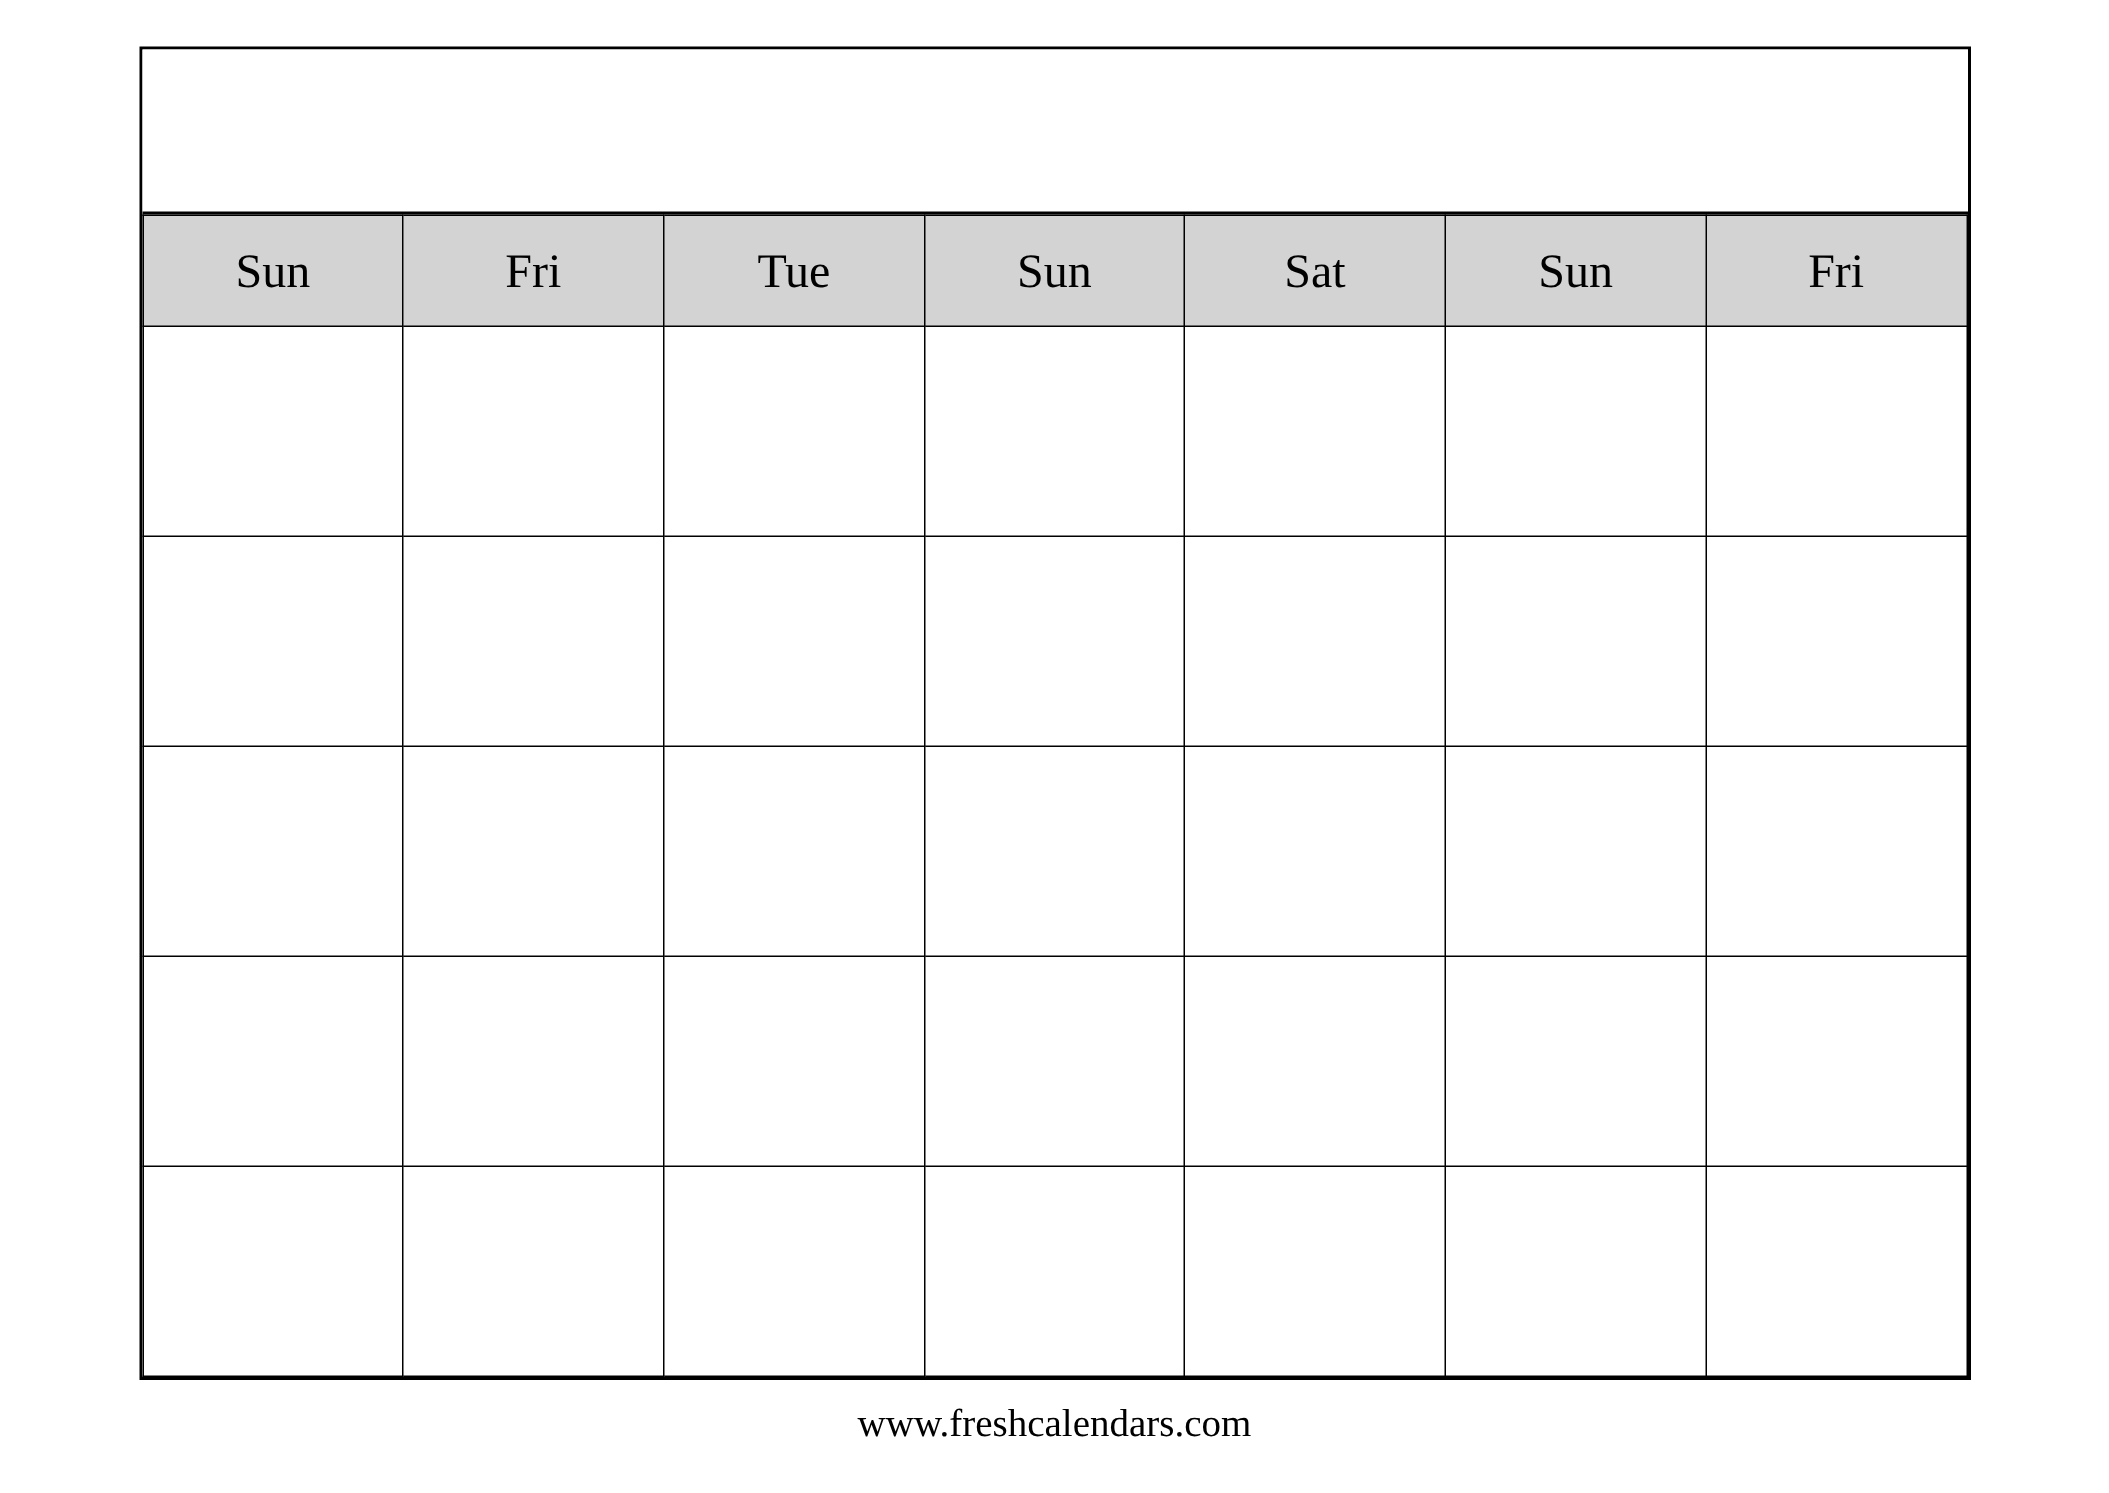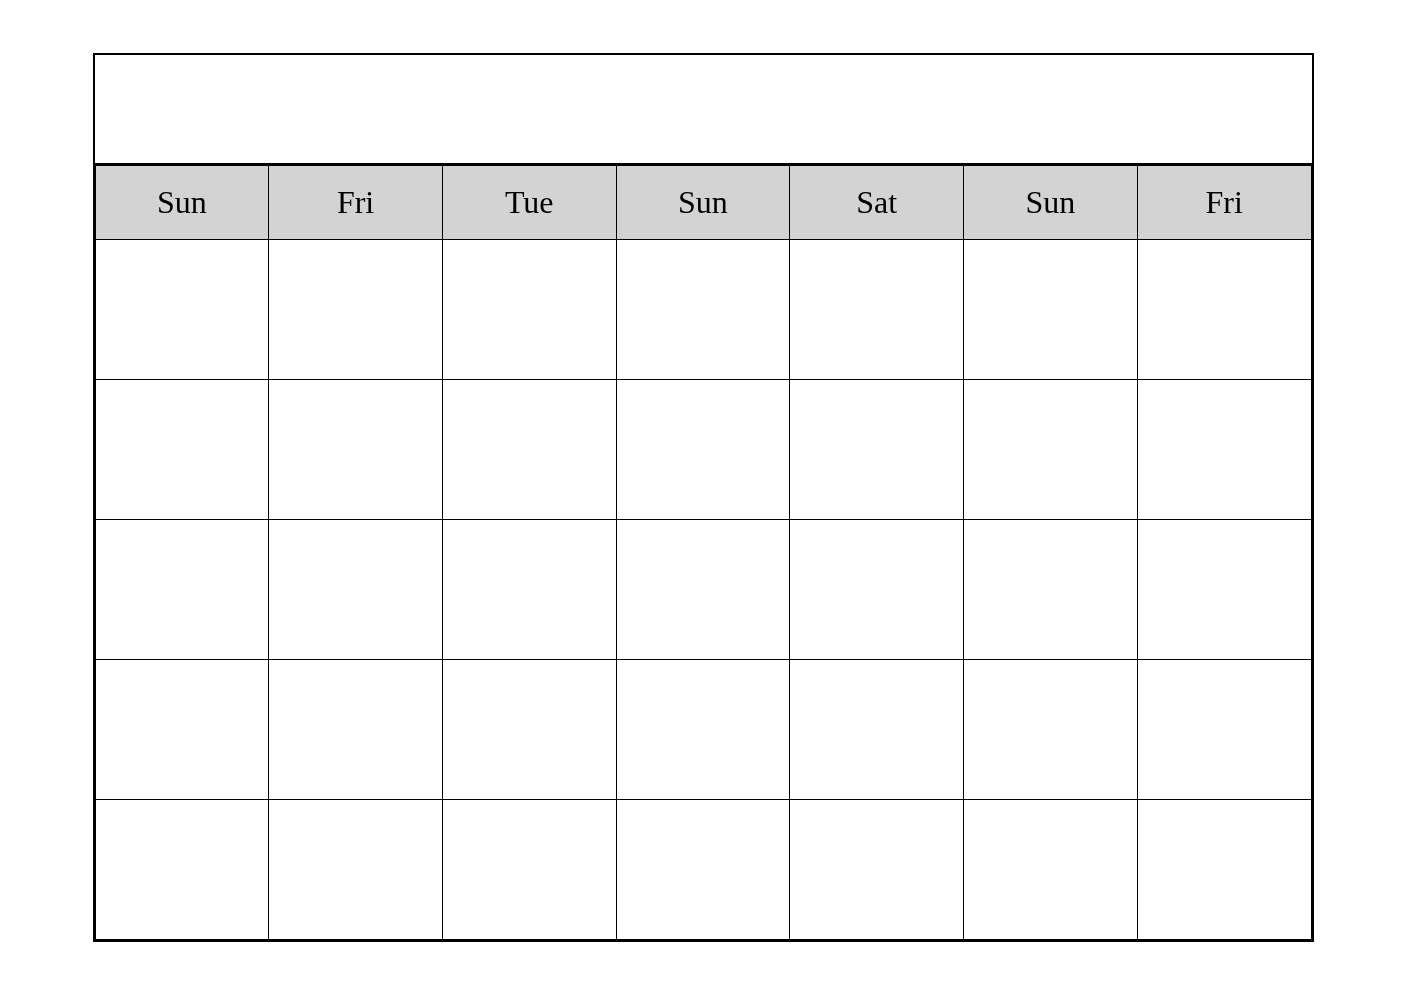--- a/index.html
+++ b/index.html
@@ -127,13 +127,14 @@
             <td></td>
             <td></td>
             <td></td>
             <td></td>
             <td></td>
             <td></td>
           </tr>
         </tbody>
     </table>
   </div>
+  <div class="footer">www.freshcalendars.com</div>
 </div>
 
 </body></html>

